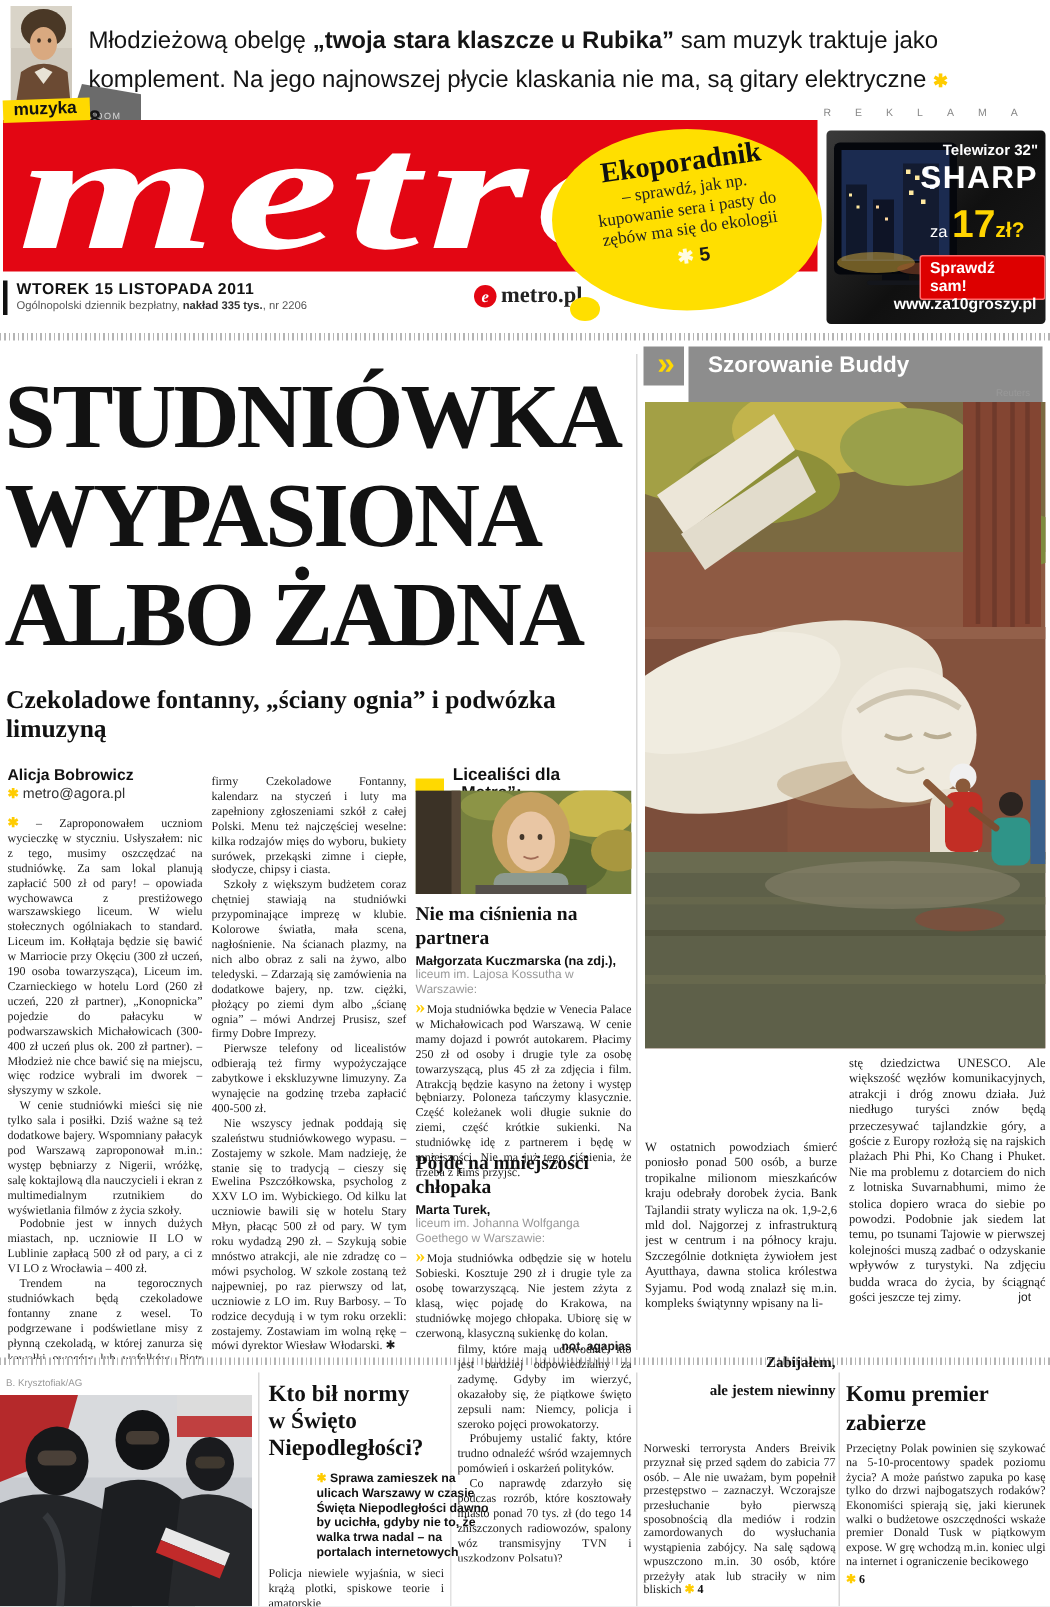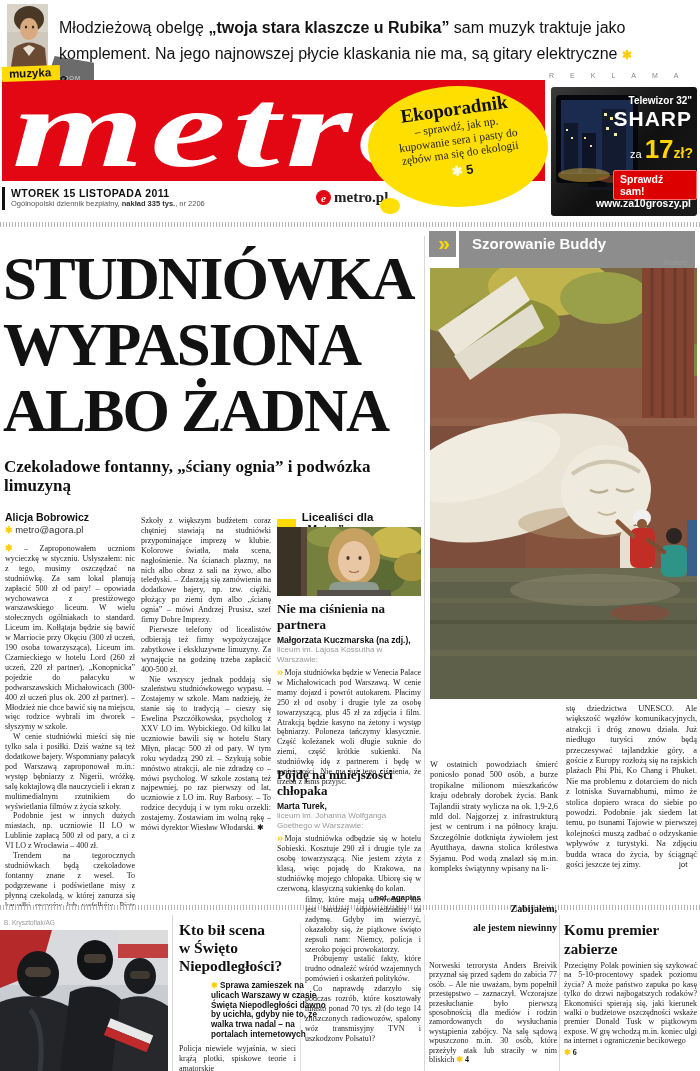--- a/index.html
+++ b/index.html
@@ -55,21 +55,21 @@
 
   
   .reklama{left:549px;top:72px;width:150px;font-size:7px;letter-spacing:16px;color:#888;
            white-space:nowrap;overflow:hidden;}
   .ad-box{left:551px;top:87px;width:146px;height:129px;
           background:linear-gradient(135deg,#3a3a3a,#101010 55%,#1c1c1c);
           border-radius:3px;overflow:hidden;}
   .ad-photo{position:absolute;left:3px;top:6px;width:86px;height:100px;}
   .ad-product{position:absolute;right:5px;top:8px;font-size:10px;font-weight:bold;color:#fff;}
   .ad-brand{position:absolute;right:5px;top:20px;font-size:21px;font-weight:bold;color:#fff;letter-spacing:1px;}
-  .ad-price{position:absolute;right:4px;top:47px;color:#fff;font-size:11px;white-space:nowrap;}
+  .ad-price{position:absolute;right:14px;top:47px;color:#fff;font-size:11px;white-space:nowrap;}
   .ad-price .big{font-size:26px;font-weight:bold;color:#ffd400;}
   .ad-price .unit{font-size:14px;font-weight:bold;color:#ffd400;}
   .ad-button{position:absolute;left:62px;top:83px;background:#dd0000;color:#fff;font-weight:bold;
              font-size:10.5px;padding:2px 6px;border-radius:2px;border:1px solid #ff6a6a;cursor:pointer;}
   .ad-url{position:absolute;right:6px;bottom:7px;color:#fff;font-weight:bold;font-size:10.5px;}
 
   
   .dotted{height:5px;background:repeating-linear-gradient(90deg,#b5b5b5 0 1px,transparent 1px 3px);}
   .vrule{width:1px;background:#d8d8d8;}
 
@@ -231,20 +231,21 @@
     <p class="p-first"><span class="star" style="font-size:9px;">✱</span>
       <span>– Zaproponowałem uczniom wycieczkę w styczniu. Usłyszałem: nic z tego, musimy oszczędzać na studniówkę. Za sam lokal planują zapłacić 500 zł od pary! – opowiada wychowawca z prestiżowego warszawskiego liceum. W wielu stołecznych ogólniakach to standard. Liceum im. Kołłątaja będzie się bawić w Marriocie przy Okęciu (300 zł uczeń, 190 osoba towarzysząca), Liceum im. Czarnieckiego w hotelu Lord (260 zł uczeń, 220 zł partner), „Konopnicka” pojedzie do pałacyku w podwarszawskich Michałowicach (300-400 zł uczeń plus ok. 200 zł partner). – Młodzież nie chce bawić się na miejscu, więc rodzice wybrali im dworek – słyszymy w szkole.</span></p>
     <div class="indent-all">
         <p>W cenie studniówki mieści się nie tylko sala i posiłki. Dziś ważne są też dodatkowe bajery. Wspomniany pałacyk pod Warszawą zaproponował m.in.: występ bębniarzy z Nigerii, wróżkę, salę koktajlową dla nauczycieli i ekran z multimedialnym rzutnikiem do wyświetlania filmów z życia szkoły.</p>
         <p>Podobnie jest w innych dużych miastach, np. uczniowie II LO w Lublinie zapłacą 500 zł od pary, a ci z VI LO z Wrocławia – 400 zł.</p>
         <p>Trendem na tegorocznych studniówkach będą czekoladowe fontanny znane z wesel. To podgrzewane i podświetlane misy z płynną czekoladą, w której zanurza się kawałki owoców lub wafelków. Piotr Walczak, właściciel</p>
       </div>
   </div>
   <div class="abs col2 bodytext">
     <div class="indent-rest">
+        <p>firmy Czekoladowe Fontanny, kalendarz na styczeń i luty ma zapełniony zgłoszeniami szkół z całej Polski. Menu też najczęściej weselne: kilka rodzajów mięs do wyboru, bukiety surówek, przekąski zimne i ciepłe, słodycze, chipsy i ciasta.</p>
         <p>Szkoły z większym budżetem coraz chętniej stawiają na studniówki przypominające imprezę w klubie. Kolorowe światła, mała scena, nagłośnienie. Na ścianach plazmy, na nich albo obraz z sali na żywo, albo teledyski. – Zdarzają się zamówienia na dodatkowe bajery, np. tzw. ciężki, płożący po ziemi dym albo „ścianę ognia” – mówi Andrzej Prusisz, szef firmy Dobre Imprezy.</p>
         <p>Pierwsze telefony od licealistów odbierają też firmy wypożyczające zabytkowe i ekskluzywne limuzyny. Za wynajęcie na godzinę trzeba zapłacić 400-500 zł.</p>
         <p>Nie wszyscy jednak poddają się szaleństwu studniówkowego wypasu. – Zostajemy w szkole. Mam nadzieję, że stanie się to tradycją – cieszy się Ewelina Pszczółkowska, psycholog z XXV LO im. Wybickiego. Od kilku lat uczniowie bawili się w hotelu Stary Młyn, płacąc 500 zł od pary. W tym roku wydadzą 290 zł. – Szykują sobie mnóstwo atrakcji, ale nie zdradzę co – mówi psycholog. W szkole zostaną też najpewniej, po raz pierwszy od lat, uczniowie z LO im. Ruy Barbosy. – To rodzice decydują i w tym roku orzekli: zostajemy. Zostawiam im wolną rękę – mówi dyrektor Wiesław Włodarski. ✱</p>
       </div>
   </div>
 
   <div class="abs int-col">
     <div class="kicker">
       <span class="kicker-block"></span>
       <span>Licealiści dla „Metra”:</span>
@@ -373,21 +374,21 @@
       <path d="M30 80 Q45 95 40 141" stroke="#35383c" stroke-width="5" fill="none"></path>
     </svg>
   </div>
 
   <div class="abs vrule" style="left:172px;top:915px;height:156px;"></div>
   <div class="abs vrule" style="left:300px;top:923px;height:148px;background:#e2e2e2;"></div>
   <div class="abs vrule" style="left:424px;top:915px;height:156px;"></div>
   <div class="abs vrule" style="left:559px;top:915px;height:156px;"></div>
 
   <div class="abs sec-headline riots-h">
-    <div>Kto bił scena</div>
+    <div>Kto bił normy</div>
     <div>w Święto</div>
     <div>Niepodległości?</div>
   </div>
   <div class="abs riots-lead">
     <span class="star" style="font-size:8px;">✱</span>
     <span>Sprawa zamieszek na ulicach Warszawy w czasie Święta Niepodległości dawno by ucichła, gdyby nie to, że walka trwa nadal – na portalach internetowych</span>
   </div>
   <div class="abs riots-col1 bodytext">
     <p><span>Policja niewiele wyjaśnia, w sieci krążą plotki, spiskowe teorie i amatorskie</span></p>
   </div>

